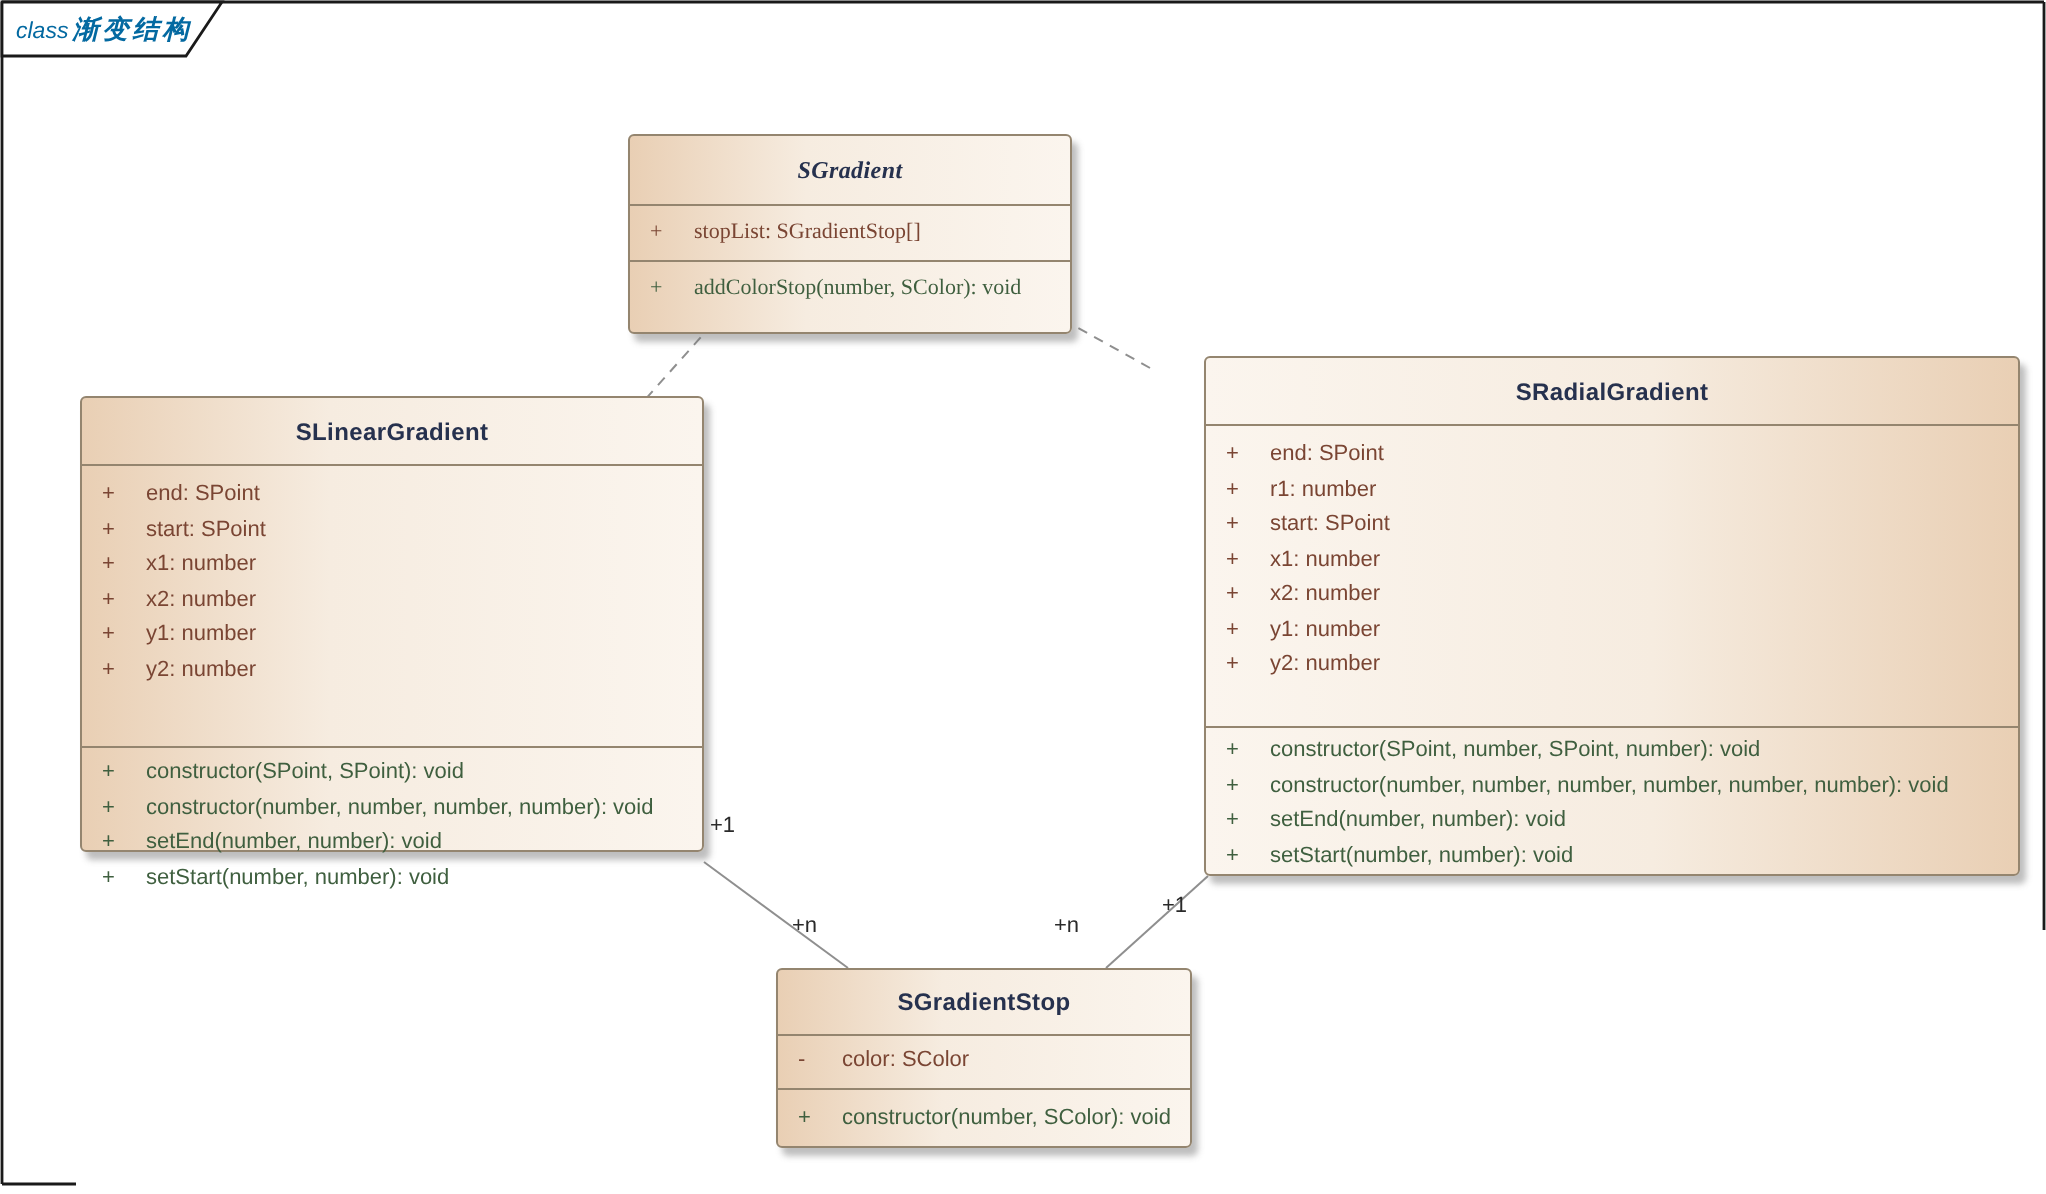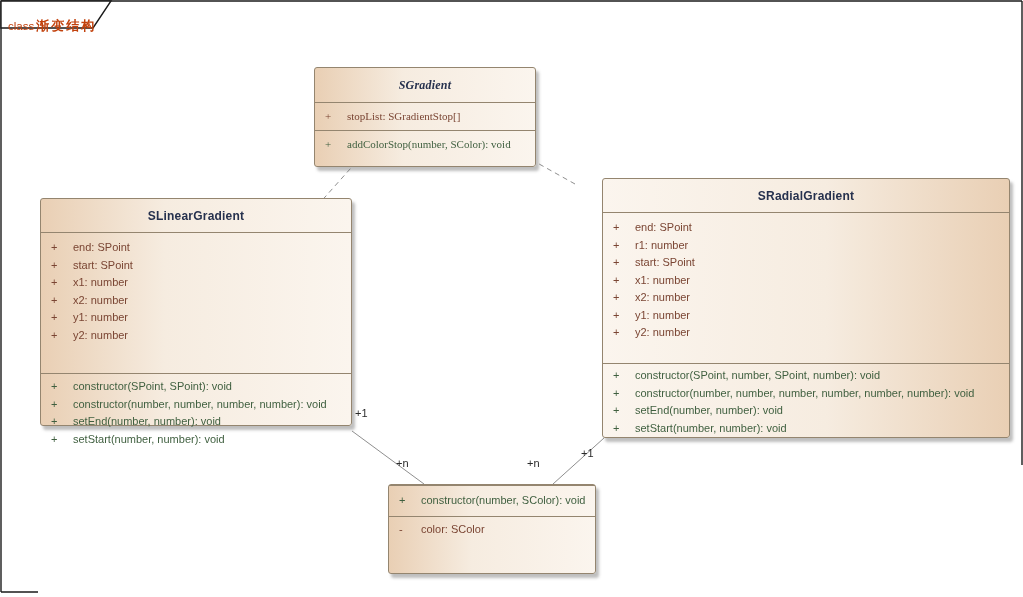--- a/index.html
+++ b/index.html
@@ -29,21 +29,21 @@
   .member{height:17.5px;line-height:17.5px;font-size:11px;white-space:nowrap;}
   .member .vis{display:inline-block;margin-left:10px;width:22px;}
   .member.attribute{color:#7a4533;}
   .member.method{color:#3f5f3f;}
 
   
   .mult{position:absolute;z-index:3;font-size:11px;color:#2a2a2a;}
 
   
   .frame-tab-text{
-    position:absolute;left:8px;top:16px;z-index:5;white-space:nowrap;color:#c2410c;
+    position:absolute;left:8px;top:6px;z-index:5;white-space:nowrap;color:#0369a1;font-style:italic;
   }
   .frame-tab-text .kw{font-size:11.5px;}
   .frame-tab-text .ttl{font-size:13px;font-weight:bold;letter-spacing:2px;margin-left:2px;
     font-family:"DejaVu Sans","Liberation Sans",sans-serif;}
 </style>
 </head>
 <body>
 
 <div class="stage">
 
@@ -120,25 +120,26 @@
       </div>
     <div class="compartment" style="height:76px;padding-top:3px;">
         <div class="member method"><span class="vis">+</span><span>constructor(SPoint, number, SPoint, number): void</span></div>
         <div class="member method"><span class="vis">+</span><span>constructor(number, number, number, number, number, number): void</span></div>
         <div class="member method"><span class="vis">+</span><span>setEnd(number, number): void</span></div>
         <div class="member method"><span class="vis">+</span><span>setStart(number, number): void</span></div>
       </div>
   </div>
 
   <div class="uml-class" style="left:388px;top:484px;width:208px;height:90px;">
+    <div class="cls-title" style="height:32px;">SGradientStop</div>
+    <div class="compartment" style="height:27px;padding-top:4px;">
+        <div class="member attribute"><span class="vis">-</span><span>color: SColor</span></div>
+      </div>
     <div class="compartment" style="height:31px;padding-top:6px;">
         <div class="member method"><span class="vis">+</span><span>constructor(number, SColor): void</span></div>
-      </div>
-    <div class="compartment" style="height:27px;padding-top:4px;">
-        <div class="member attribute"><span class="vis">-</span><span>color: SColor</span></div>
       </div>
   </div>
 
   <span class="mult" style="left:355px;top:407px;">+1</span>
   <span class="mult" style="left:396px;top:457px;">+n</span>
   <span class="mult" style="left:581px;top:447px;">+1</span>
   <span class="mult" style="left:527px;top:457px;">+n</span>
 
 </div>
 

